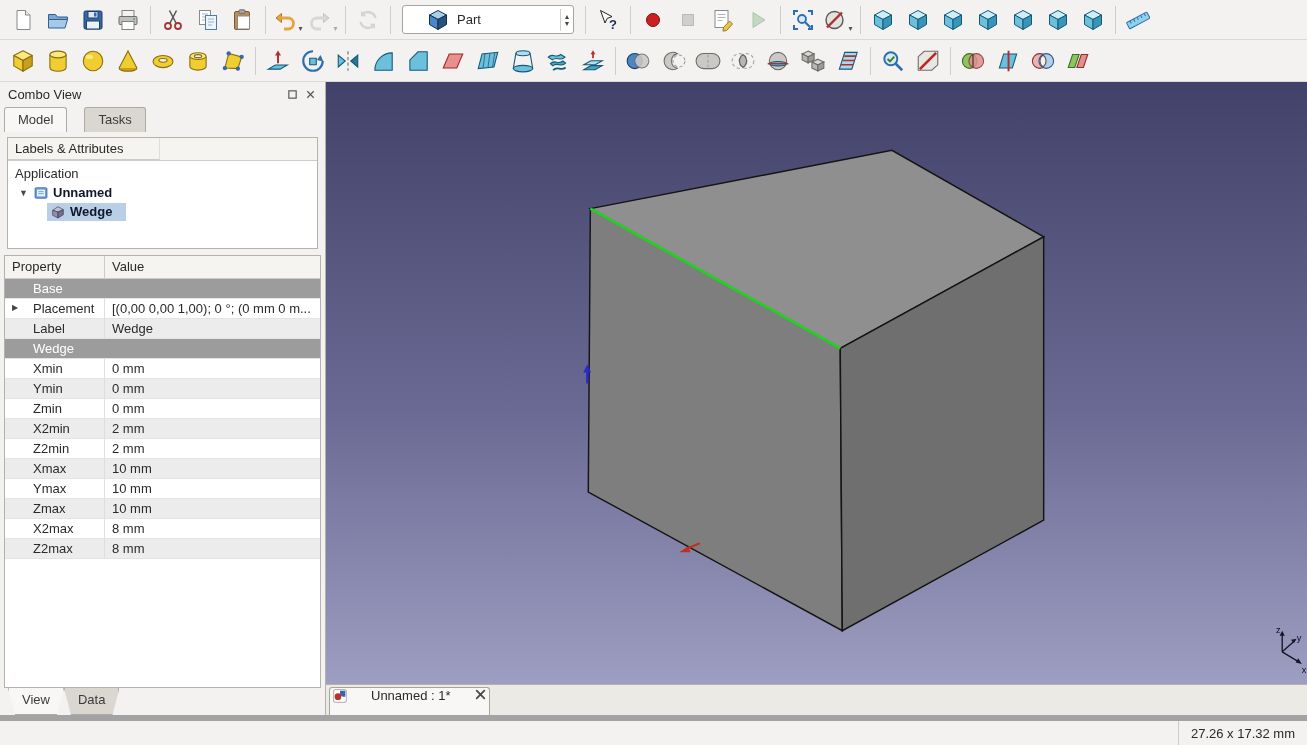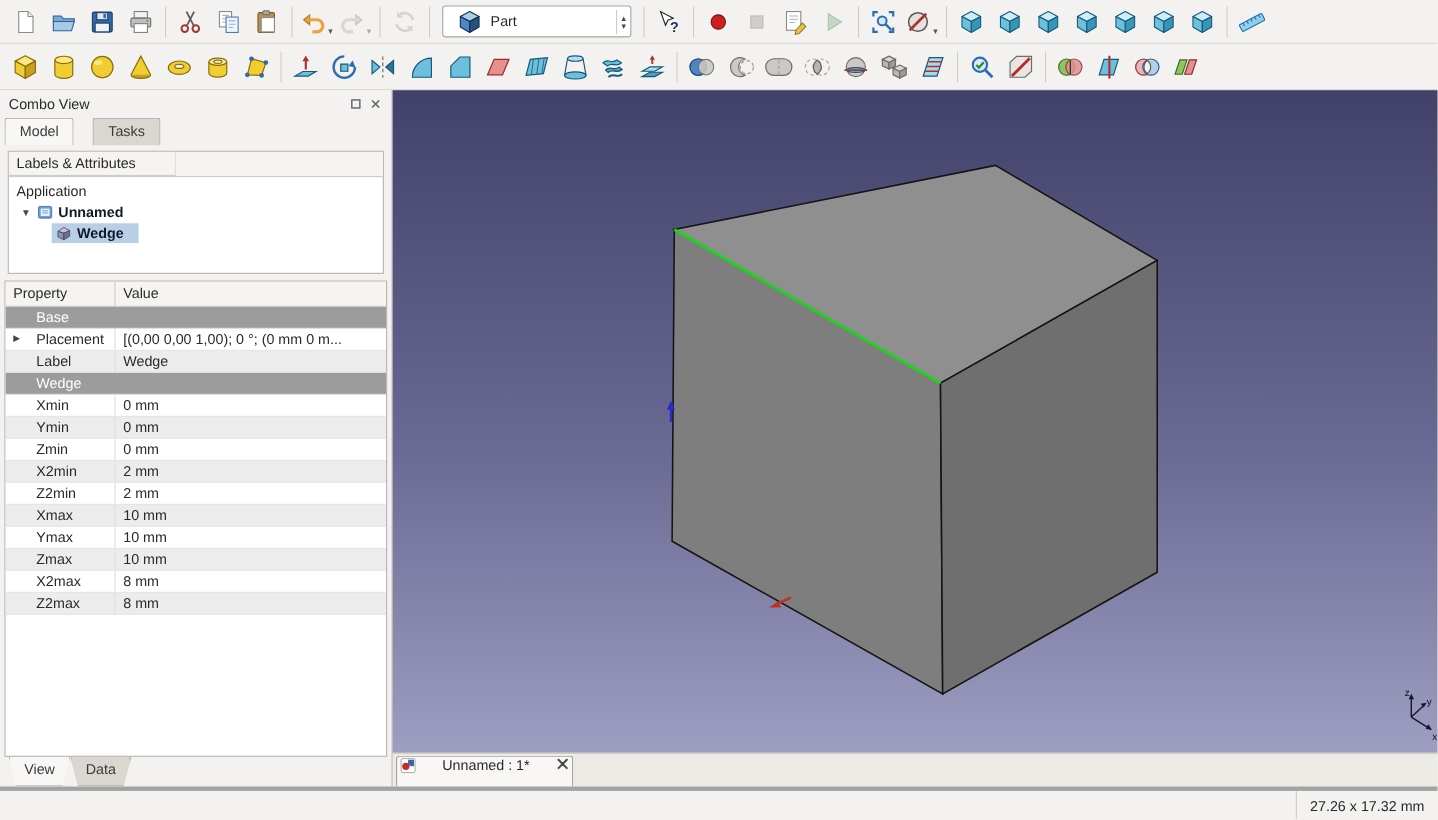--- a/index.html
+++ b/index.html
@@ -8,27 +8,27 @@
 
 .toolbar{display:flex;align-items:center;gap:1px;padding:2px 6px;background:#f3f2f0;border-bottom:1px solid #dbd9d4;flex-shrink:0}
 #toolbar-standard{height:40px}
 #toolbar-part{height:42px}
 .tbtn{width:34px;height:34px;display:flex;align-items:center;justify-content:center;border-radius:3px;position:relative;flex-shrink:0}
 #toolbar-standard .ticon{width:24px;height:24px;display:block}
 #toolbar-part .ticon{width:26px;height:26px;display:block}
 .tbtn.disabled{opacity:.45}
 .tsep{width:1px;height:28px;background:#cfccc6;margin:0 4px;flex-shrink:0}
 .caret{font-size:8px;color:#555;margin-left:1px;align-self:flex-end;padding-bottom:4px}
-.wb-combo{display:flex;align-items:center;gap:7px;height:29px;width:172px;background:#fff;border:1px solid #a8a59f;border-radius:3px;padding:0 4px 0 12px;margin:0 6px;flex-shrink:0}
+.wb-combo{display:flex;align-items:center;gap:7px;height:29px;width:172px;background:#fff;border:1px solid #a8a59f;border-radius:3px;padding:0 4px 0 23px;margin:0 6px;flex-shrink:0}
 .wb-combo .ticon{width:18px;height:18px;display:block}
 .wb-label{flex:1}
 .spin{display:flex;flex-direction:column;font-size:8px;line-height:7px;color:#444;border-left:1px solid #d0cec8;padding-left:4px;height:22px;justify-content:center}
 
 .main{flex:1;display:flex;min-height:0}
-.combo-view{width:357px;display:flex;flex-direction:column;background:#f3f2f0;border-right:1px solid #b5b2ac;flex-shrink:0}
+.combo-view{width:326px;display:flex;flex-direction:column;background:#f3f2f0;border-right:1px solid #b5b2ac;flex-shrink:0}
 .panel-title{height:22px;display:flex;align-items:center;padding:2px 8px 0}
 .panel-btns{margin-left:auto;display:flex;gap:5px}
 .pbtn{width:13px;height:13px;display:flex;align-items:center;justify-content:center}
 .pbtn svg{width:11px;height:11px}
 .cv-tabs{display:flex;padding:3px 4px 0;gap:17px}
 .cv-tab{padding:4px 13px 5px;background:#dad7d1;border:1px solid #aeaba5;border-bottom:none;border-radius:3px 3px 0 0;color:#3a3a3a}
 .cv-tab.active{background:#f8f7f5}
 .tree-box{margin:5px 7px 2px;background:#fff;border:1px solid #b5b2ac;height:112px;display:flex;flex-direction:column;overflow:hidden}
 .tree-header{background:#f5f4f1;border-bottom:1px solid #cfccc6;padding:3px 7px;height:22px;flex-shrink:0;border-right:1px solid #e0ded9;width:152px}
 .tree-hwrap{border-bottom:1px solid #cfccc6;background:#f5f4f1}
@@ -57,21 +57,21 @@
 .bottom-tabs{height:27px;display:flex;padding:0 8px;gap:0;align-items:stretch;flex-shrink:0}
 .btab{padding:4px 13px 0;background:#dad7d1;border:1px solid #aeaba5;border-top:none;clip-path:polygon(0 0,100% 0,calc(100% - 7px) 100%,7px 100%);color:#3a3a3a}
 .btab.active{background:#f8f7f5}
 
 .viewport-col{flex:1;display:flex;flex-direction:column;min-width:0}
 .viewport{flex:1;position:relative;background:linear-gradient(180deg,#414169 0%,#6a6a94 55%,#9e9ec2 100%);overflow:hidden}
 .viewport>svg{position:absolute;inset:0;width:100%;height:100%}
 .doc-tabbar{height:31px;background:#eceae5;border-top:1px solid #b5b2ac;display:flex;align-items:flex-end;padding:0 0 0 3px;flex-shrink:0}
 .doc-tab{display:flex;align-items:flex-start;gap:23px;height:28px;padding:0 2px;background:#f8f7f5;border:1px solid #a8a59f;border-bottom:none;border-radius:3px 3px 0 0}
 
-.statusbar{height:30px;background:#f3f2f0;border-top:4px solid #a3a3a3;display:flex;align-items:center;flex-shrink:0}
+.statusbar{height:30px;background:#f3f2f0;border-top:6px solid #a3a3a3;display:flex;align-items:center;flex-shrink:0}
 .sb-spacer{flex:1}
 .dim{padding:0 12px;border-left:1px solid #cfccc6;height:100%;display:flex;align-items:center;color:#2a2a2a}
 </style>
 </head>
 <body>
 
 <div class="app">
 
   <div class="toolbar" id="toolbar-standard">
       <div class="tbtn">

